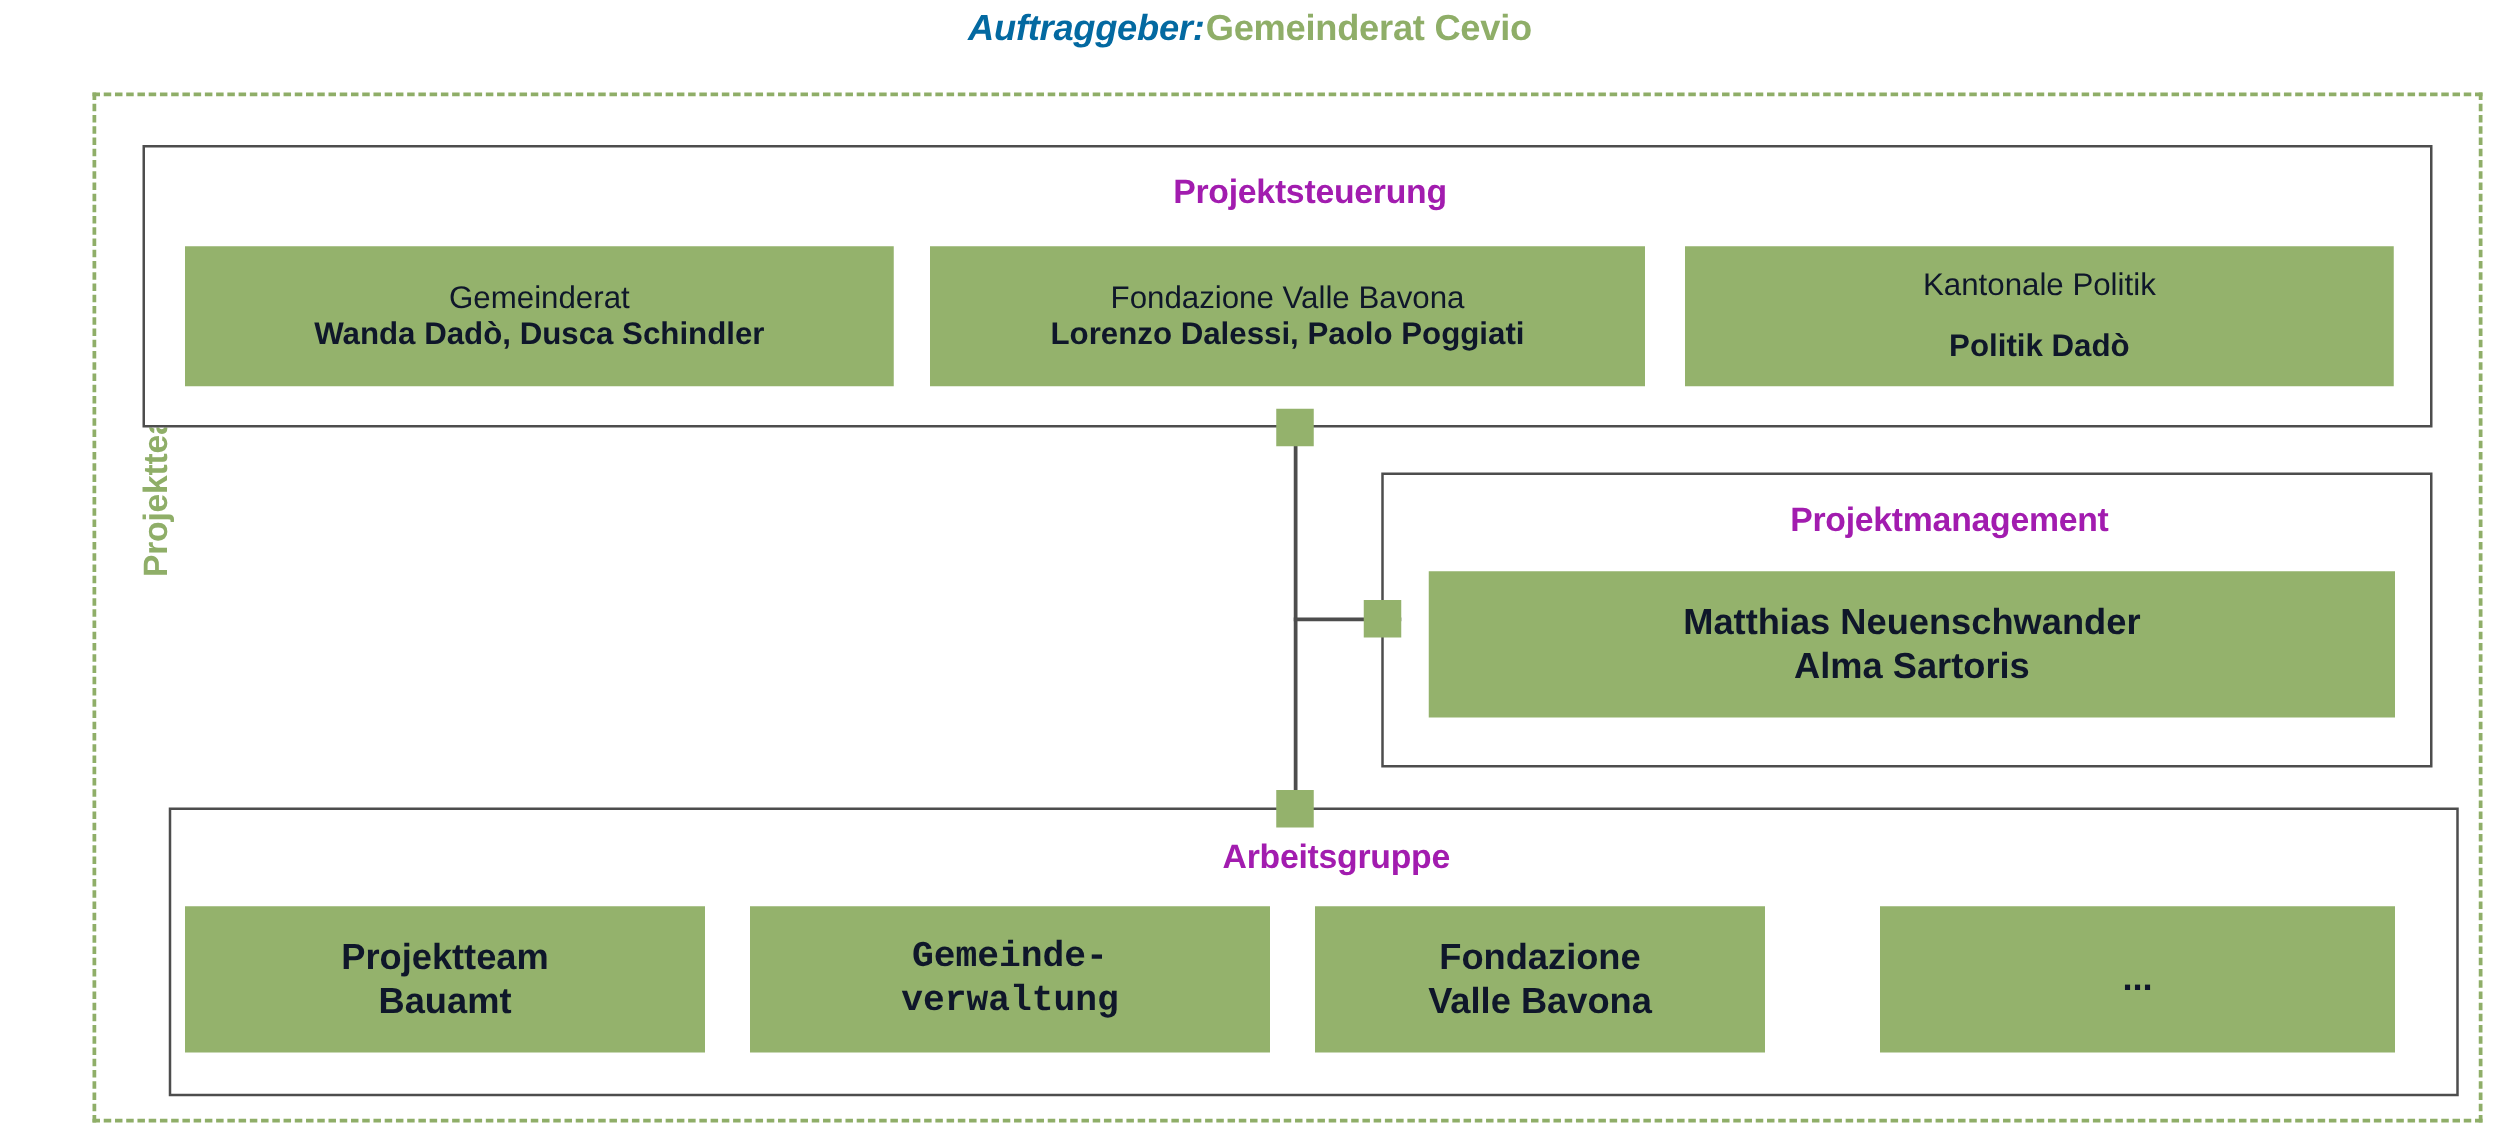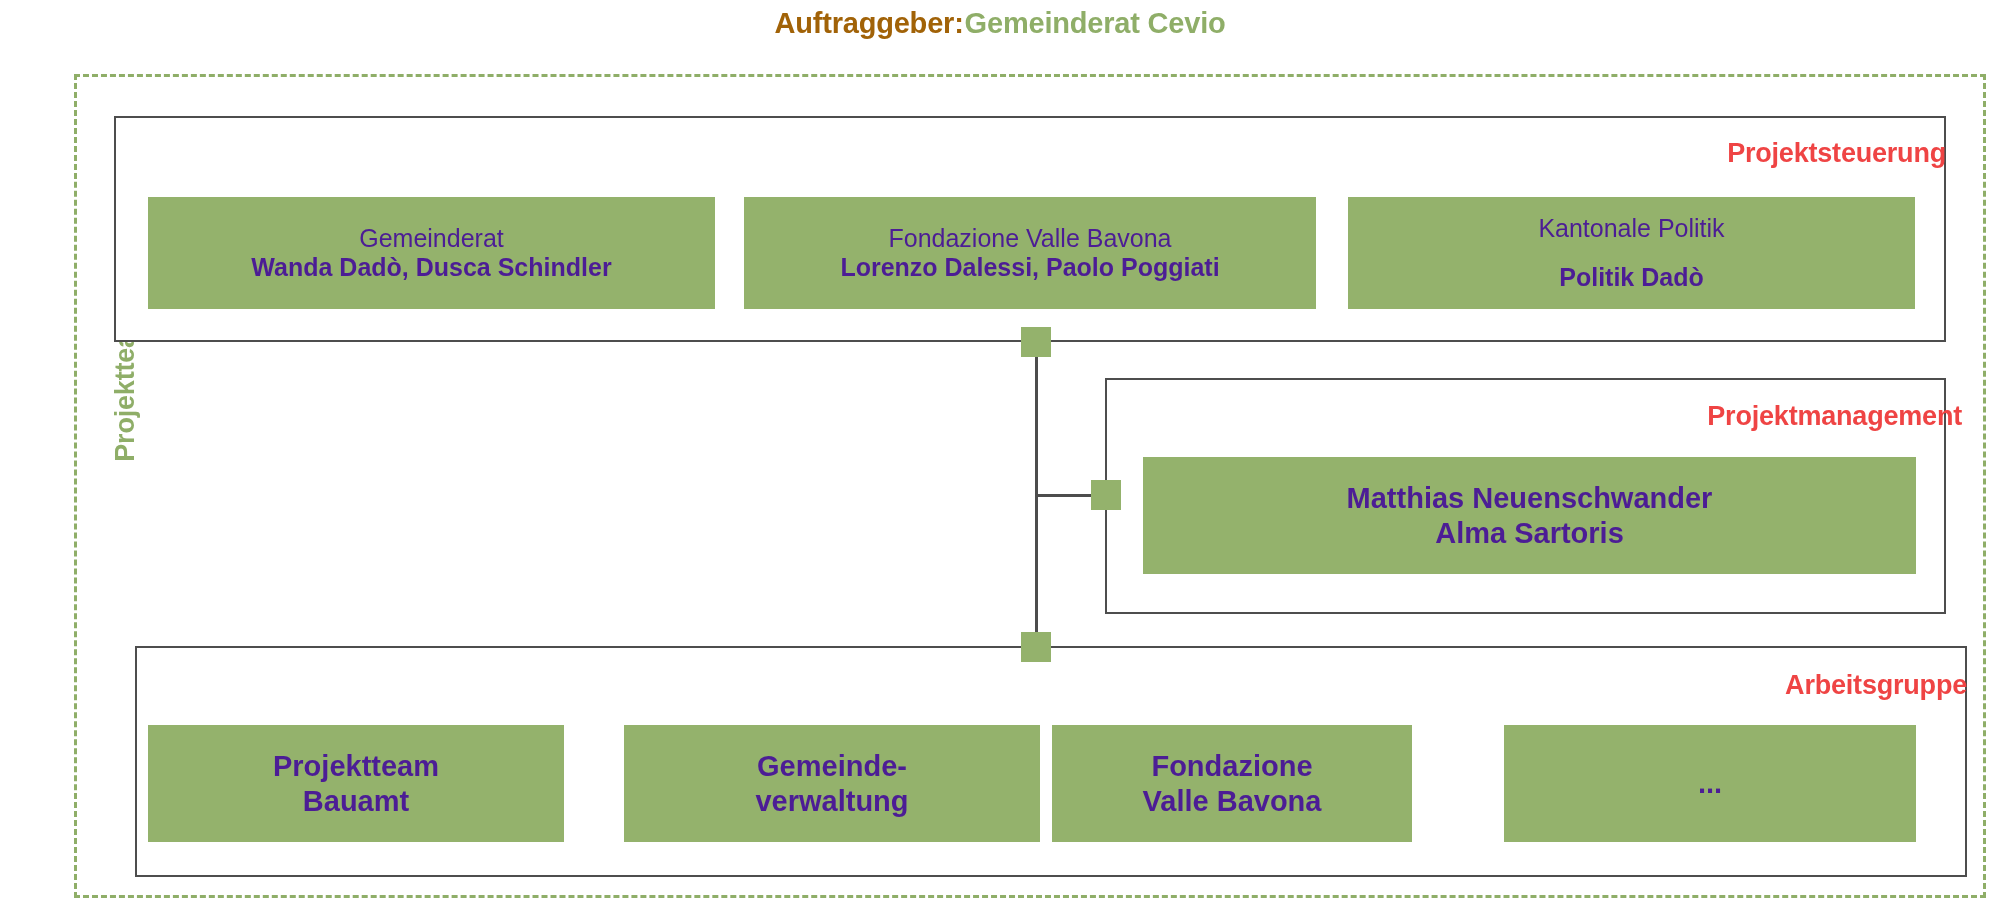--- a/index.html
+++ b/index.html
@@ -28,21 +28,21 @@
     width: 2000px;
     height: 46px;
     display: flex;
     align-items: center;
     justify-content: center;
     font-size: 29px;
     font-weight: bold;
     letter-spacing: -0.2px;
     white-space: nowrap;
   }
-  .title .t-label { color: #a16207; }
+  .title .t-label { color: #0369a1; font-style: italic; }
   .title .t-value { color: #8fae68; margin-left: 1px; }
 
   
   .side-label {
     position: absolute;
     left: -5px;
     top: 370px;
     width: 260px;
     text-align: center;
     transform: rotate(-90deg);
@@ -67,35 +67,35 @@
 
   
   .group-box {
     position: absolute;
     background: #ffffff;
     border: 2px solid #4d4d4d;
     box-sizing: border-box;
   }
   .group-title {
     position: absolute;
-    left: 2px;
+    left: 18px;
     width: 100%;
-    text-align: right;
+    text-align: center;
     font-size: 27px;
     font-weight: bold;
-    color: #ef4444;
+    color: #a21caf;
     letter-spacing: -0.2px;
     white-space: nowrap;
   }
 
   
   .tile {
     position: absolute;
     background: #94b26c;
-    color: #4c1d95;
+    color: #0f172a;
     box-sizing: border-box;
     display: flex;
     flex-direction: column;
     align-items: center;
     justify-content: center;
     text-align: center;
     line-height: 1.18;
     padding: 4px 10px;
   }
   .tile .line-reg {
@@ -166,21 +166,21 @@
 
   <div class="group-box" style="left:114px; top:646px; width:1832px; height:231px;margin-left:21px;">
     <div class="group-title" style="top:22px;">Arbeitsgruppe</div>
   </div>
 
   <div class="tile stacked" style="left:148px; top:725px; width:416px; height:117px;">
     <span class="line-bold">Projektteam</span>
     <span class="line-bold">Bauamt</span>
   </div>
 
-  <div class="tile stacked" style="left:624px; top:725px; width:416px; height:117px;">
+  <div class="tile stacked" style="left:600px; top:725px; width:416px; height:117px;font-family:Liberation Mono, monospace;">
     <span class="line-bold">Gemeinde-</span>
     <span class="line-bold">verwaltung</span>
   </div>
 
   <div class="tile stacked" style="left:1052px; top:725px; width:360px; height:117px;">
     <span class="line-bold">Fondazione</span>
     <span class="line-bold">Valle Bavona</span>
   </div>
 
   <div class="tile stacked" style="left:1504px; top:725px; width:412px; height:117px;">

